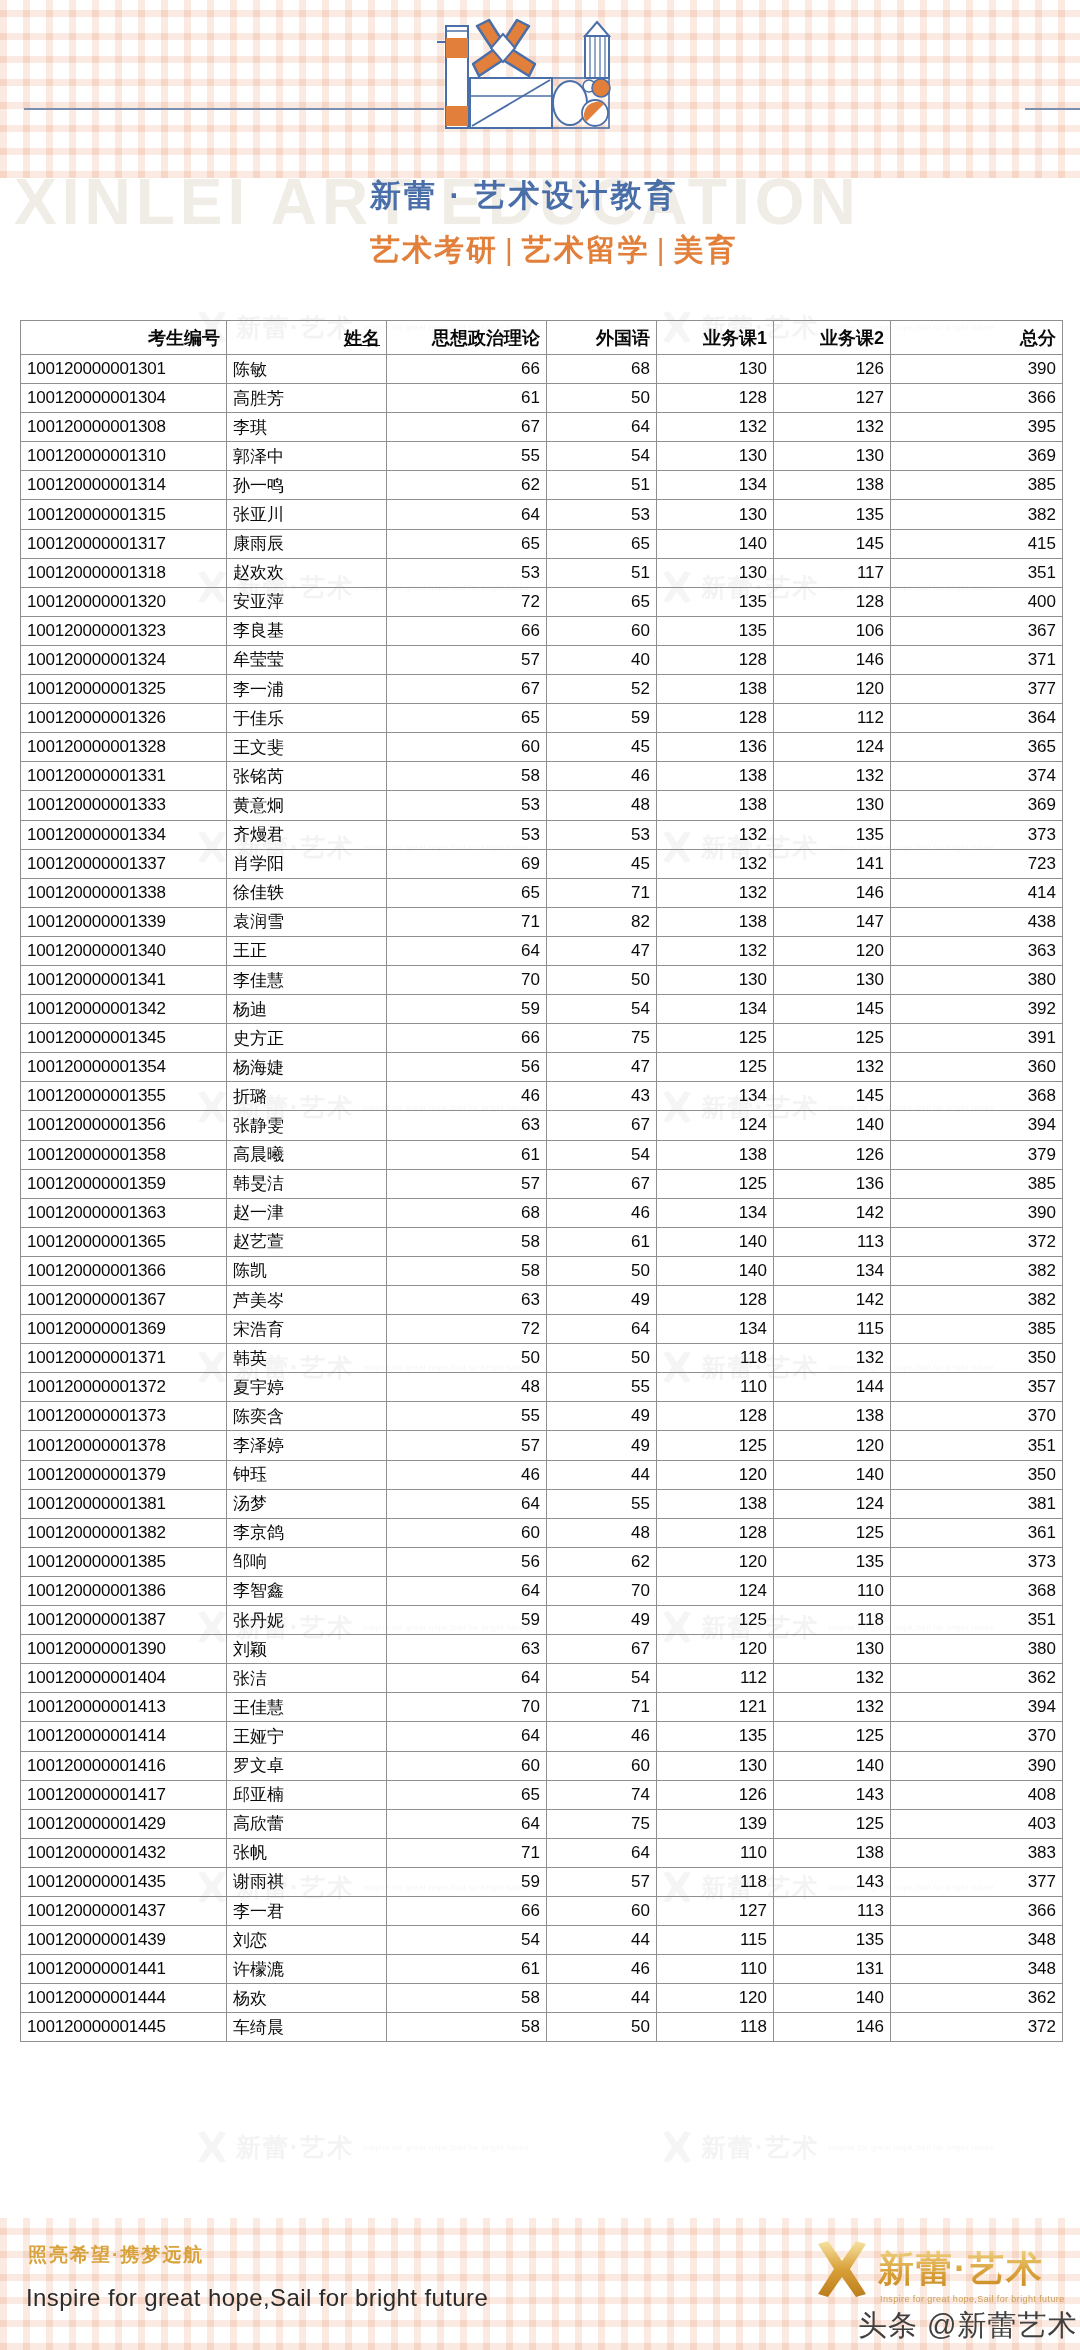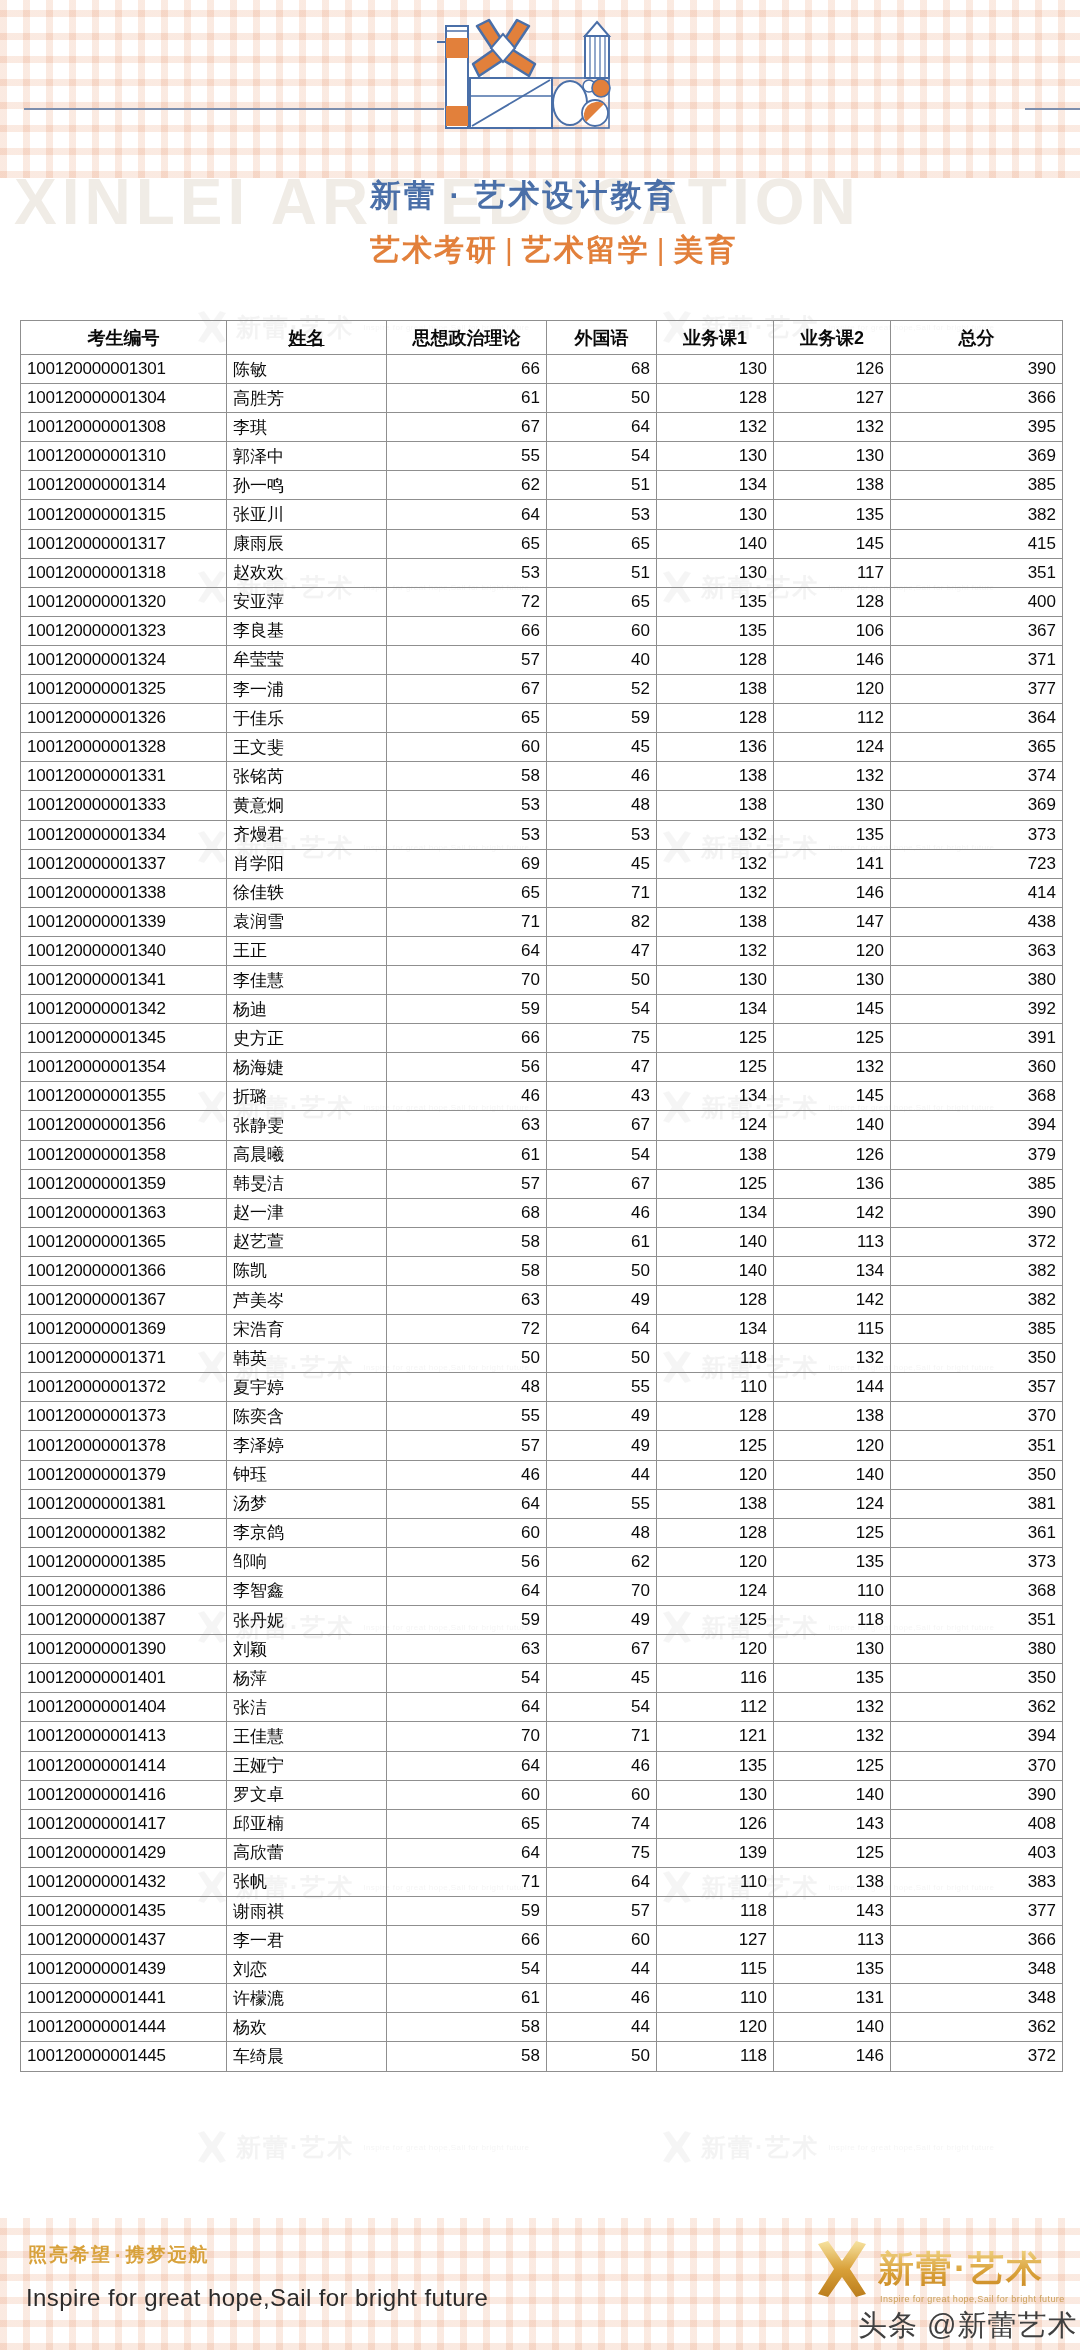--- a/index.html
+++ b/index.html
@@ -117,21 +117,21 @@
     height: 29.1px;
     font-size: 17px;
     color: #0a0a0a;
     font-weight: 400;
     padding: 0 6px;
     white-space: nowrap;
     overflow: hidden;
     background: transparent;
   }
   table.scores th {
-    text-align: center;
+    text-align: right;
     font-weight: 700;
     font-size: 18px;
     height: 34px;
   }
   td.c-id   { text-align: left;  width: 206px; letter-spacing: -0.2px; font-size: 16.5px; }
   td.c-name { text-align: left;  width: 160px; padding-left: 14px; margin-left: 48px; }
   td.c-num  { text-align: right; padding-right: 10px; }
   th.c-id   { width: 206px; }
   th.c-name { width: 160px; text-decoration: underline; }
   th.w-pol  { width: 160px; }
@@ -178,21 +178,21 @@
 
   
   .footer { position: absolute; left: 0; top: 2218px; width: 1080px; height: 132px; }
   .foot-cn {
     position: absolute;
     left: 28px; top: 24px;
     font-size: 19px;
     font-weight: 700;
     color: #d8a23c;
     letter-spacing: 2px;
-    font-family: Liberation Mono, monospace;
+    font-family: Liberation Sans, sans-serif;
   }
   .foot-en {
     position: absolute;
     left: 26px; top: 66px;
     font-size: 24px;
     color: #2b2b2b;
     letter-spacing: 0.4px;
     font-family: "Liberation Sans", sans-serif;
   }
   .foot-logo {
@@ -821,29 +821,20 @@
             <td class="c-num">351</td>
           </tr>
           <tr>
             <td class="c-id">100120000001390</td>
             <td class="c-name">刘颖</td>
             <td class="c-num">63</td>
             <td class="c-num">67</td>
             <td class="c-num">120</td>
             <td class="c-num">130</td>
             <td class="c-num">380</td>
-          </tr>
-          <tr>
-            <td class="c-id">100120000001401</td>
-            <td class="c-name">杨萍</td>
-            <td class="c-num">54</td>
-            <td class="c-num">45</td>
-            <td class="c-num">116</td>
-            <td class="c-num">135</td>
-            <td class="c-num">350</td>
           </tr>
           <tr>
             <td class="c-id">100120000001404</td>
             <td class="c-name">张洁</td>
             <td class="c-num">64</td>
             <td class="c-num">54</td>
             <td class="c-num">112</td>
             <td class="c-num">132</td>
             <td class="c-num">362</td>
           </tr>

